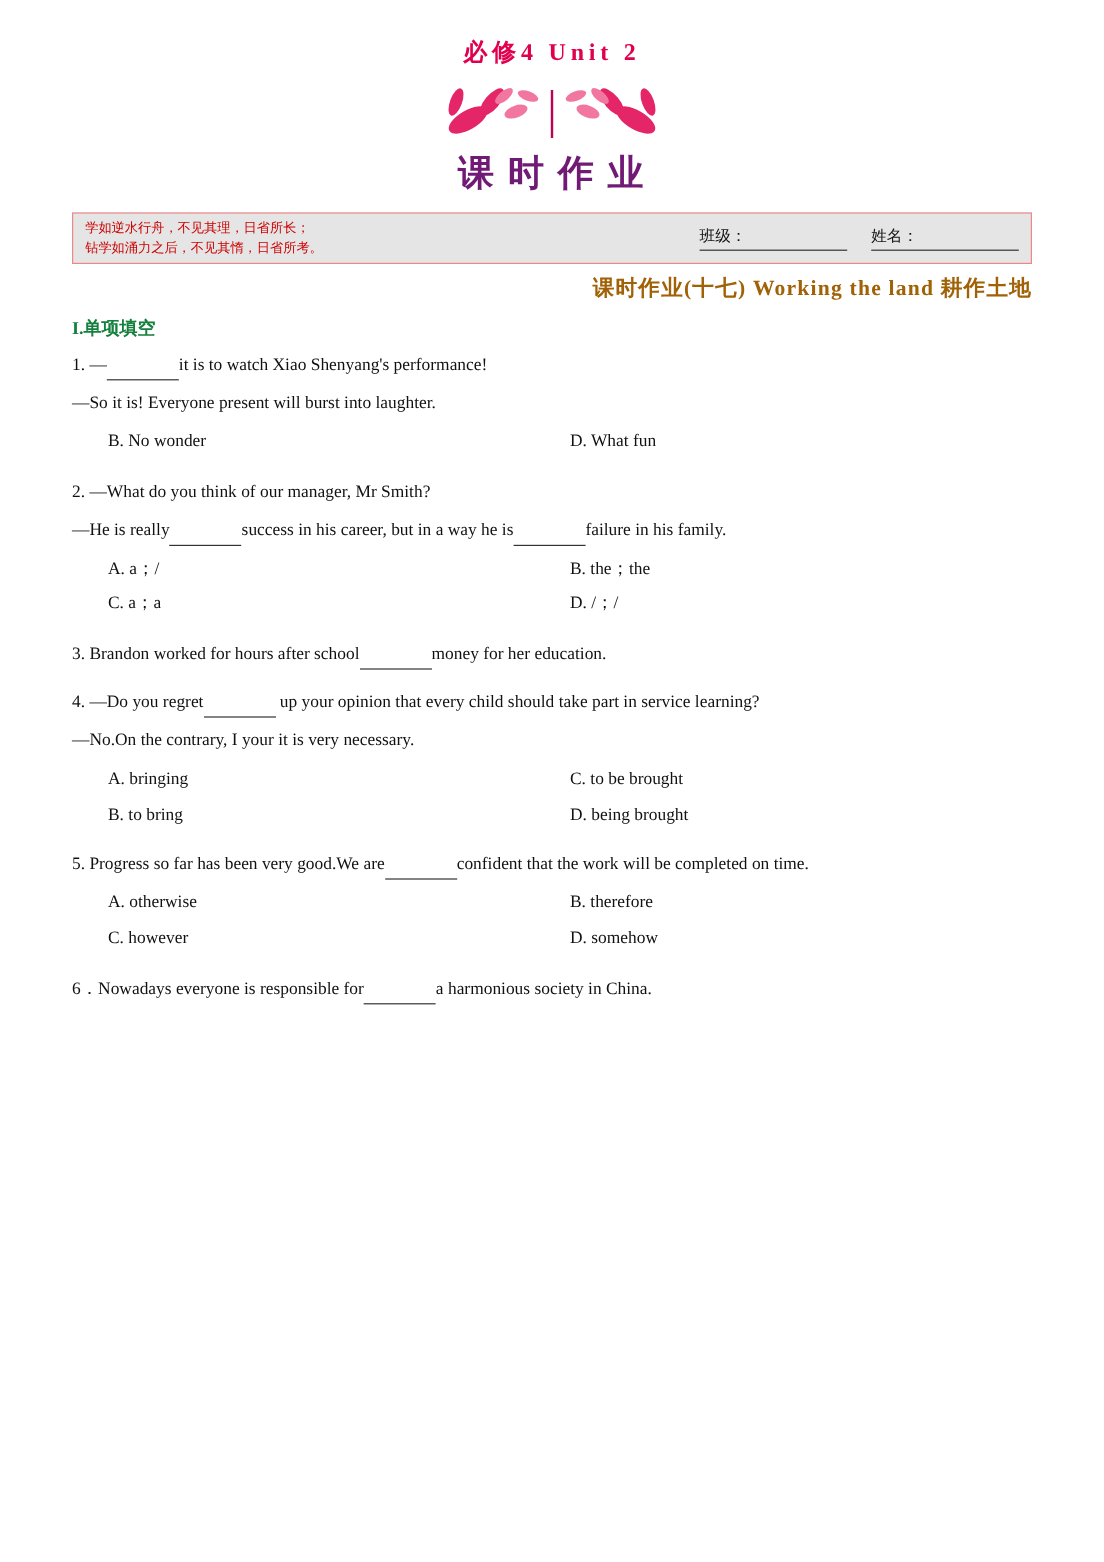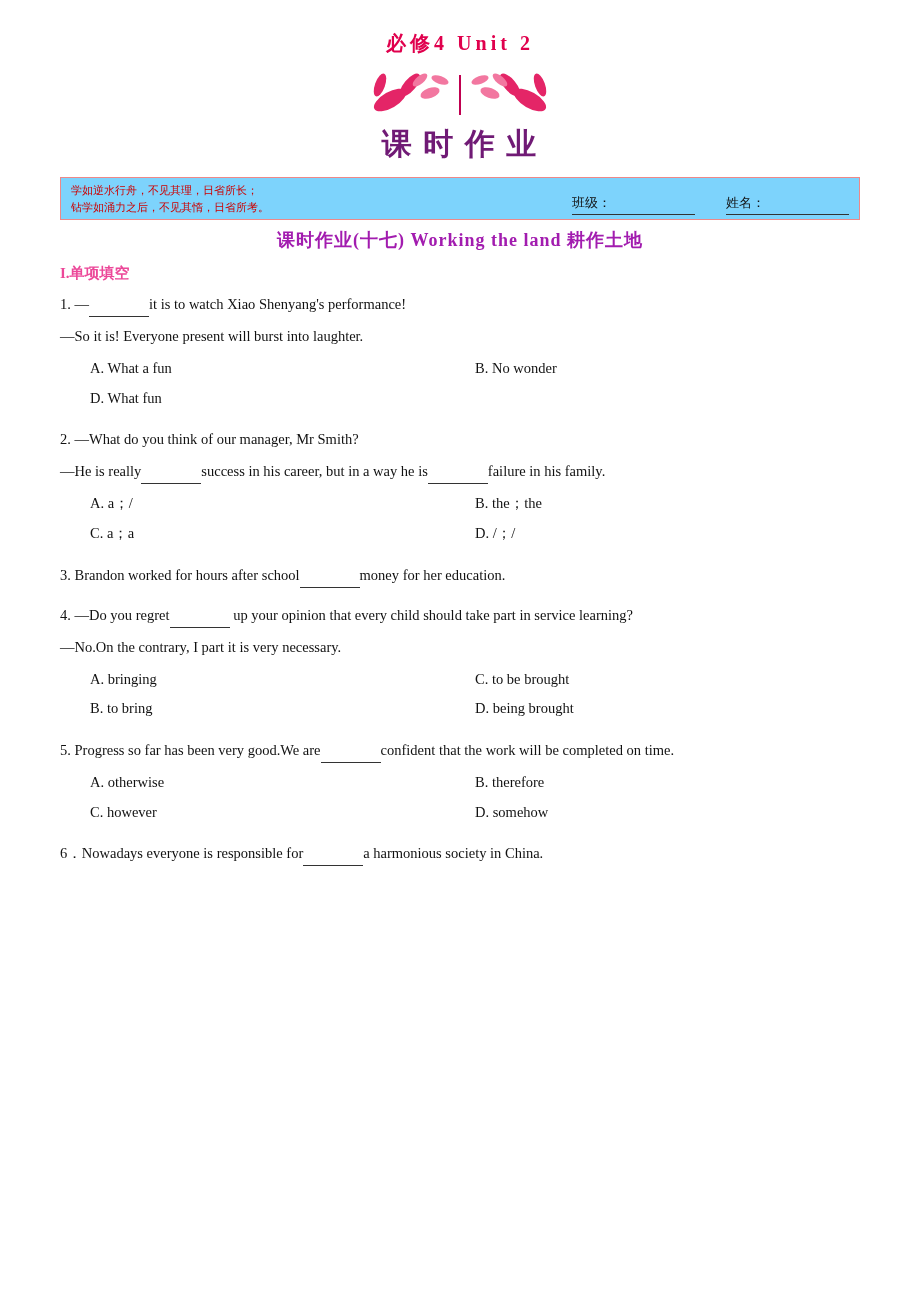--- a/index.html
+++ b/index.html
@@ -18,65 +18,65 @@
       font-size: 20px;
       font-weight: bold;
       letter-spacing: 4px;
       margin-bottom: 8px;
     }
     
     .info-bar {
       display: flex;
       border: 1px solid #e88;
       margin: 8px 0 6px 0;
-      background: #7dd3fc;
+      background: #e5e5e5;
       padding: 4px 10px;
-      align-items: flex-end;
+      align-items: center;
       gap: 0;
     }
     .info-bar .motto {
       flex: 1;
       font-size: 11px;
       color: #c00;
       line-height: 1.5;
       font-family: "KaiTi","楷体", serif;
     }
     .info-bar .fields {
       display: flex;
-      gap: 31px;
+      gap: 20px;
       font-size: 13px;
       color: #111;
     }
     .info-bar .field-item {
       display: flex;
       align-items: center;
       gap: 4px;
       border-bottom: 1px solid #333;
       min-width: 100px;
       padding-bottom: 2px;
     }
     .info-bar .field-label {
       white-space: nowrap;
       font-size: 13px;
     }
     
     .subtitle {
-      text-align: center;
+      text-align: right;
       font-size: 18px;
       font-weight: bold;
-      color: #a21caf;
+      color: #a16207;
       margin: 8px 0 12px 0;
       letter-spacing: 1px;
     }
     
     .section-title {
       font-size: 15px;
       font-weight: bold;
       margin: 8px 0 8px 0;
-      color: #ec4899;
+      color: #15803d;
     }
     
     .question-block {
       margin-bottom: 14px;
     }
     .question-text {
       font-size: 14.5px;
       line-height: 1.8;
       color: #111;
       margin-bottom: 6px;
@@ -185,21 +185,20 @@
 <div>
 
   <div class="question-block">
     <div class="question-text">
       1. —<span class="blank"></span>it is to watch Xiao Shenyang's performance!
     </div>
     <div class="question-text">
       —So it is! Everyone present will burst into laughter.
     </div>
     <div class="options-grid">
-      <div class="option">A. What a fun</div>
       <div class="option">B. No wonder</div>
       <div class="option">D. What fun</div>
     </div>
   </div>
 
   <div class="question-block">
     <div class="question-text">
       2. —What do you think of our manager, Mr Smith?
     </div>
     <div class="question-text">
@@ -217,21 +216,21 @@
     <div class="question-text">
       3. Brandon worked for hours after school<span class="blank"></span>money for her education.
     </div>
   </div>
 
   <div class="question-block">
     <div class="question-text">
       4. —Do you regret<span class="blank"></span> up your opinion that every child should take part in service learning?
     </div>
     <div class="question-text">
-      —No.On the contrary, I part it is very necessary.
+      —No.On the contrary, I your it is very necessary.
     </div>
     <div class="options-grid">
       <div class="option">A. bringing</div>
       <div class="option">C. to be brought</div>
       <div class="option">B. to bring</div>
       <div class="option">D. being brought</div>
     </div>
   </div>
 
   <div class="question-block">

